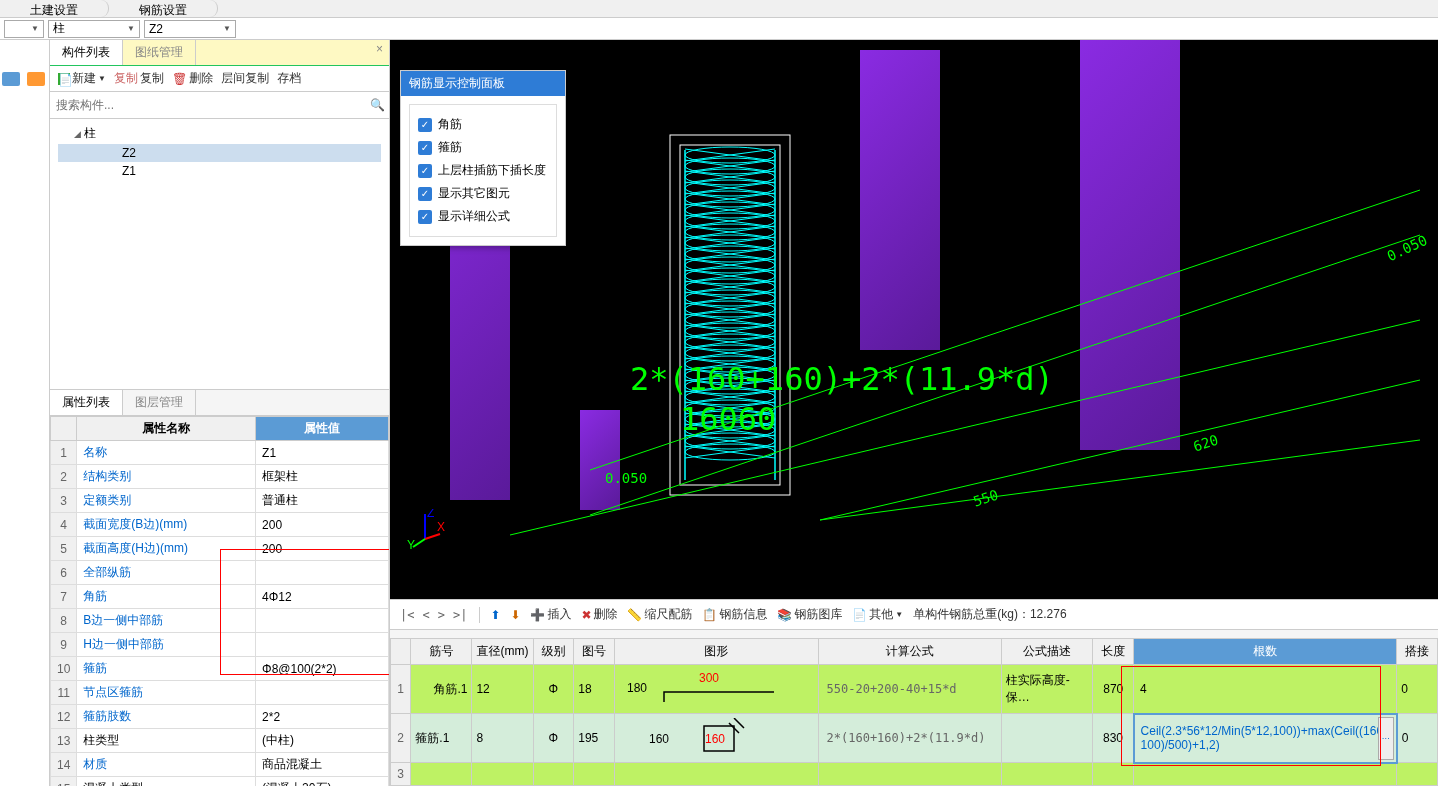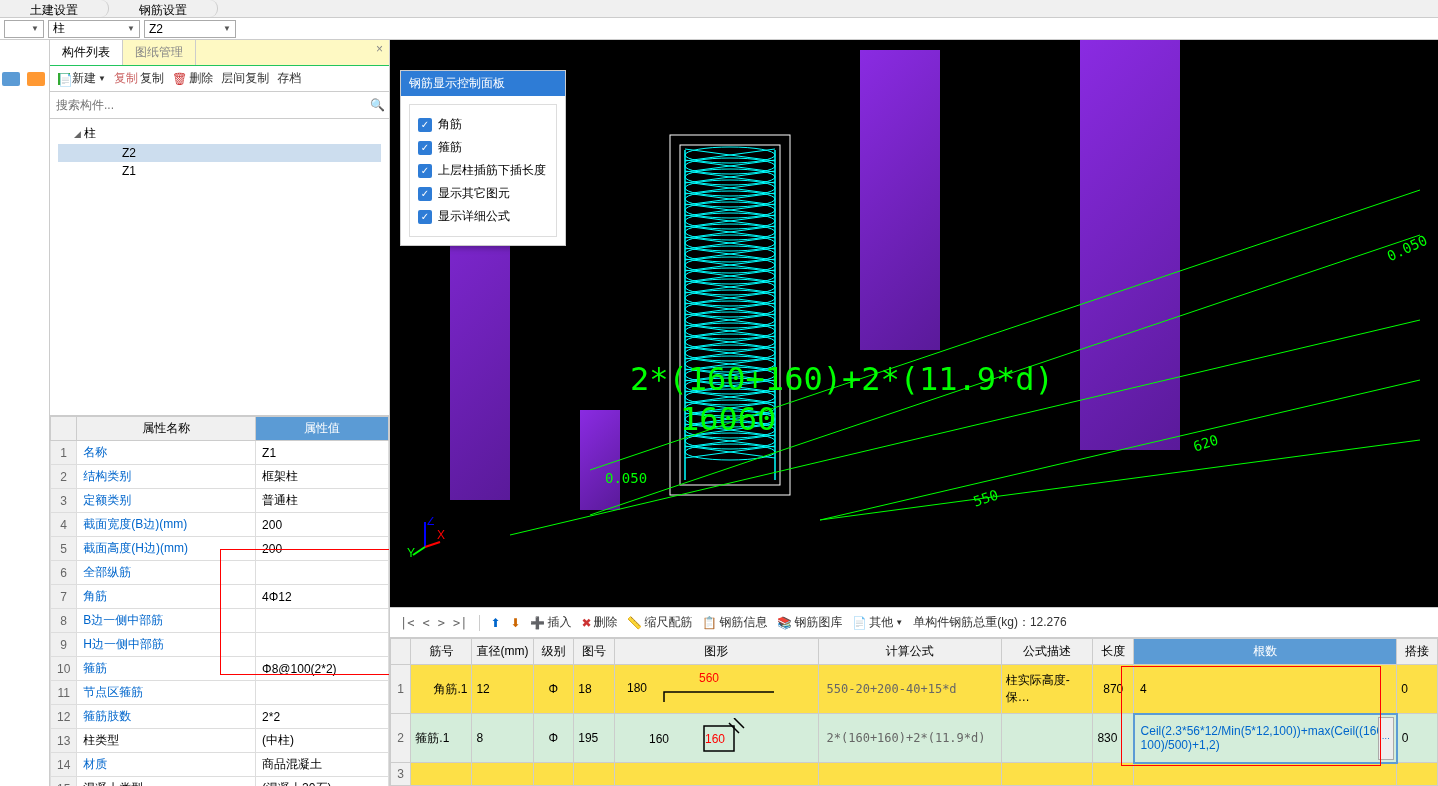--- a/index.html
+++ b/index.html
@@ -35,21 +35,21 @@
 .tree-item { padding: 2px 0; cursor: pointer; }
 .tree-item.l1 { padding-left: 16px; }
 .tree-item.l2 { padding-left: 40px; }
 .tree-item.l3 { padding-left: 64px; }
 .tree-item.sel { background: #cde; }
 .tree-arrow { display: inline-block; width: 10px; color: #666; font-size: 9px; }
 
 .prop-panel { border-top: 1px solid #ccc; }
 .prop-tabs { display: flex; background: #f5f5f5; border-bottom: 1px solid #ccc; }
 .prop-table { width: 100%; border-collapse: collapse; }
-.prop-table th { background: #f0f0f0; border: 1px solid #ccc; padding: 3px; font-weight: normal; }
+.prop-table th { background: #f0f0f0; border: 1px solid #ccc; padding: 3px; font-weight: bold; }
 .prop-table th.val-header { background: #5b9bd5; color: #fff; }
 .prop-table td { border: 1px solid #ddd; padding: 3px 6px; }
 .prop-table td.num { background: #f0f0f0; text-align: center; width: 24px; color: #666; }
 .prop-table td.name { color: #0066cc; cursor: pointer; }
 .prop-table td.name.black { color: #000; }
 
 .right-area { flex: 1; display: flex; flex-direction: column; background: #000; position: relative; }
 .viewport { flex: 1; position: relative; overflow: hidden; background: #000; }
 
 .rebar-panel { position: absolute; left: 10px; top: 5px; width: 166px; background: #fff; border: 1px solid #ccc; box-shadow: 2px 2px 6px rgba(0,0,0,0.3); z-index: 10; margin-top: 25px; }
@@ -68,21 +68,21 @@
 .grid-label { position: absolute; color: #00ff00; font-family: monospace; font-size: 14px; }
 
 .bottom-panel { background: #f5f5f5; border-top: 1px solid #ccc; }
 .bottom-title { padding: 4px 8px; border-bottom: 1px solid #ccc; }
 .edit-toolbar { display: flex; align-items: center; gap: 10px; padding: 6px 8px; border-bottom: 1px solid #ccc; background: #fff; }
 .nav-btns { display: flex; gap: 4px; }
 .nav-btn { color: #666; cursor: pointer; padding: 0 2px; font-family: monospace; }
 .toolbar-sep { width: 1px; height: 16px; background: #ccc; }
 .weight-label { color: #333; }
 
-.rebar-table { width: 100%; border-collapse: collapse; background: #fde047; }
+.rebar-table { width: 100%; border-collapse: collapse; background: #bef264; margin-top: 8px; }
 .rebar-table th { background: #f0f0f0; border: 1px solid #ccc; padding: 4px; font-weight: normal; }
 .rebar-table th.highlight { background: #5b9bd5; color: #fff; }
 .rebar-table td { border: 1px solid #ccc; padding: 4px; text-align: center; }
 .rebar-table tr.green td { background: #d4edda; }
 .row-num { background: #f0f0f0 !important; width: 20px; color: #666; }
 .shape-cell { position: relative; height: 40px; }
 .formula-cell { text-align: left !important; color: #666; font-family: monospace; padding-left: 8px !important; }
 .edit-cell { background: #fff; border: 2px solid #5b9bd5 !important; color: #0066cc; text-align: left !important; padding-left: 6px !important; position: relative; }
 .edit-btn { position: absolute; right: 2px; top: 2px; bottom: 2px; width: 16px; background: #eee; border: 1px solid #aaa; display: flex; align-items: center; justify-content: center; font-size: 8px; }
 .red-box-bottom { position: absolute; border: 1px solid red; pointer-events: none; }
@@ -147,20 +147,24 @@
       <input class="search-input" placeholder="搜索构件..." style="">
       <span class="search-icon">🔍</span>
     </div>
     <div class="tree-area">
       <div class="tree-item l1"><span class="tree-arrow">◢</span><span>柱</span></div>
       <div class="tree-item l3 sel">Z2</div>
       <div class="tree-item l3">Z1</div>
     </div>
 
     <div class="prop-panel">
+      <div class="prop-tabs">
+        <div class="panel-tab active">属性列表</div>
+        <div class="panel-tab">图层管理</div>
+      </div>
       <div style="position:relative;max-height:370px;overflow:auto">
       <table class="prop-table">
         <tbody>
               <tr>
                 <th style="width:24px"></th>
                 <th>属性名称</th>
                 <th class="val-header">属性值</th>
               </tr>
         </tbody>
             <tbody id="prop-rows">
@@ -460,21 +464,21 @@
                 <td style="text-align:right">角筋.1</td>
                 <td style="text-align:left">12</td>
                 <td>Φ</td>
                 <td style="text-align:left">18</td>
                 <td>
                   <div class="shape-cell">
                     <span style="position:absolute;left:8px;top:12px">180</span>
                     <svg width="120" height="30" style="position:absolute;left:40px;top:8px">
                       <path d="M5 25 L5 15 L115 15" stroke="#000" fill="none" stroke-width="1.5"></path>
                     </svg>
-                    <span style="position:absolute;left:80px;top:2px;color:red">560</span>
+                    <span style="position:absolute;left:80px;top:2px;color:red">300</span>
                   </div>
                 </td>
                 <td class="formula-cell">550-20+200-40+15*d</td>
                 <td style="text-align:left">柱实际高度-保…</td>
                 <td style="text-align:center">870</td>
                 <td style="text-align:left;padding-left:6px">4</td>
                 <td style="text-align:left">0</td>
               </tr>
               <tr class="green">
                 <td class="row-num">2</td>
@@ -488,21 +492,21 @@
                     <svg width="50" height="40" style="position:absolute;left:80px;top:0">
                       <rect x="5" y="8" width="30" height="25" stroke="#000" fill="none" stroke-width="1.5"></rect>
                       <line x1="30" y1="5" x2="40" y2="15" stroke="#000" stroke-width="1.5"></line>
                       <line x1="35" y1="0" x2="45" y2="10" stroke="#000" stroke-width="1.5"></line>
                     </svg>
                     <span style="position:absolute;left:86px;top:14px;color:red">160</span>
                   </div>
                 </td>
                 <td class="formula-cell">2*(160+160)+2*(11.9*d)</td>
                 <td style="text-align:left"></td>
-                <td style="text-align:left">830</td>
+                <td style="text-align:center">830</td>
                 <td class="edit-cell">Ceil(2.3*56*12/Min(5*12,100))+max(Ceil((160-100)/500)+1,2)<span class="edit-btn">⋯</span></td>
                 <td style="text-align:left">0</td>
               </tr>
               <tr>
                 <td class="row-num">3</td>
                 <td></td>
                 <td></td>
                 <td></td>
                 <td></td>
                 <td></td>

